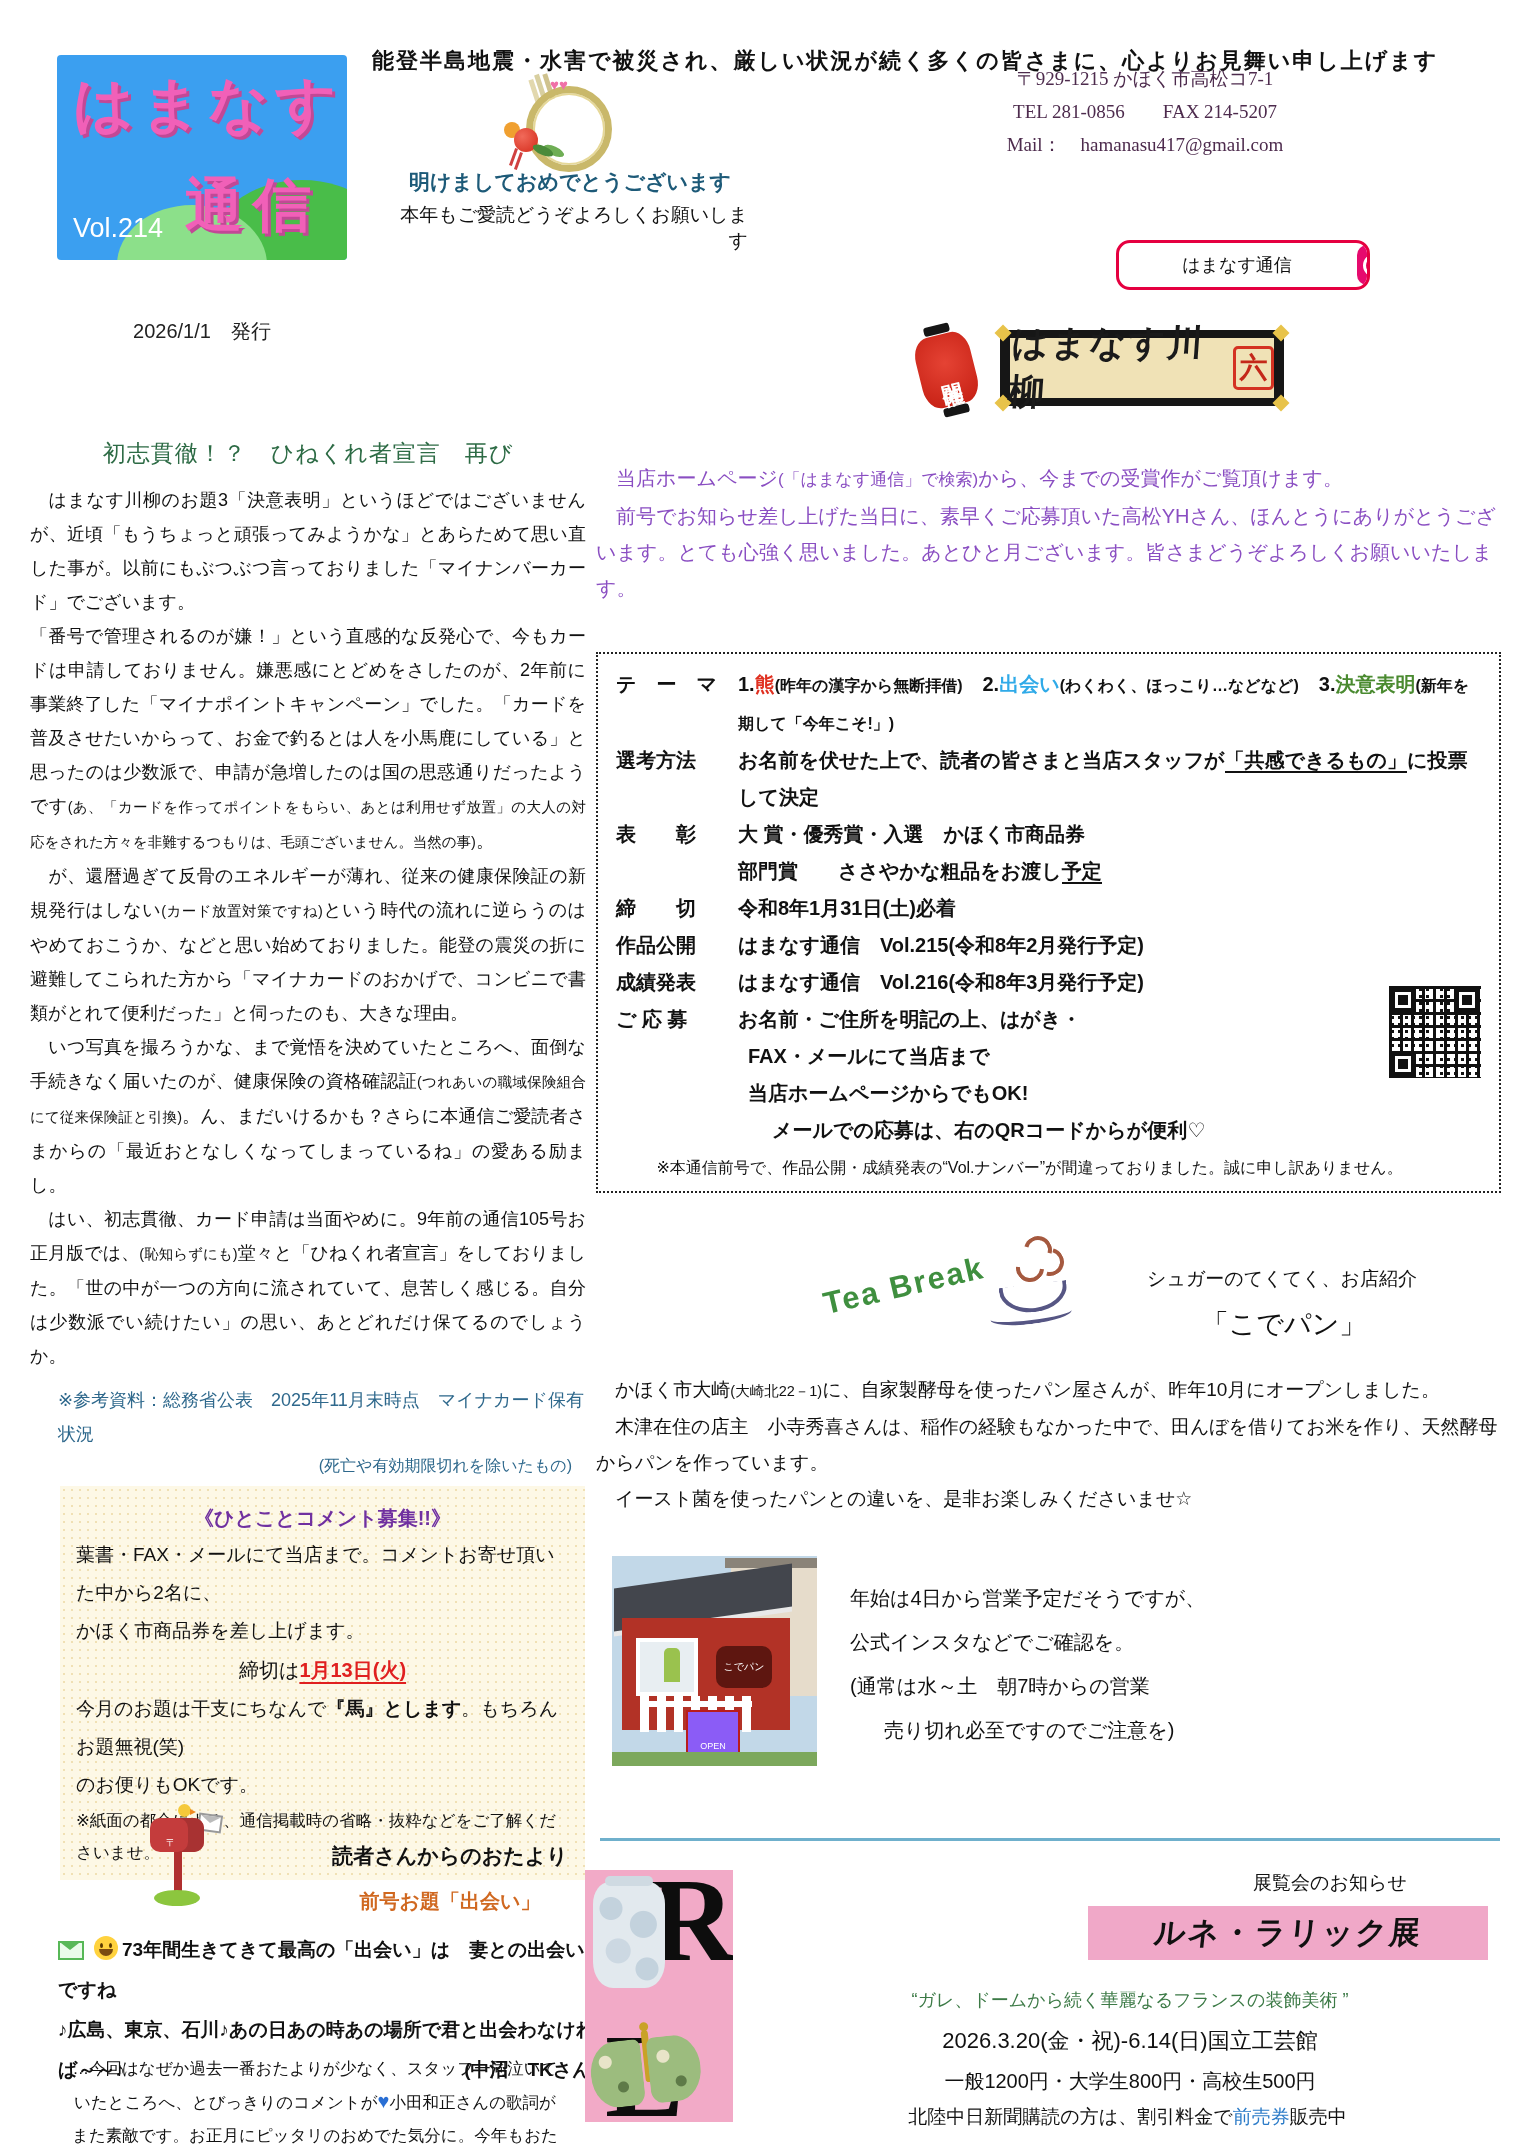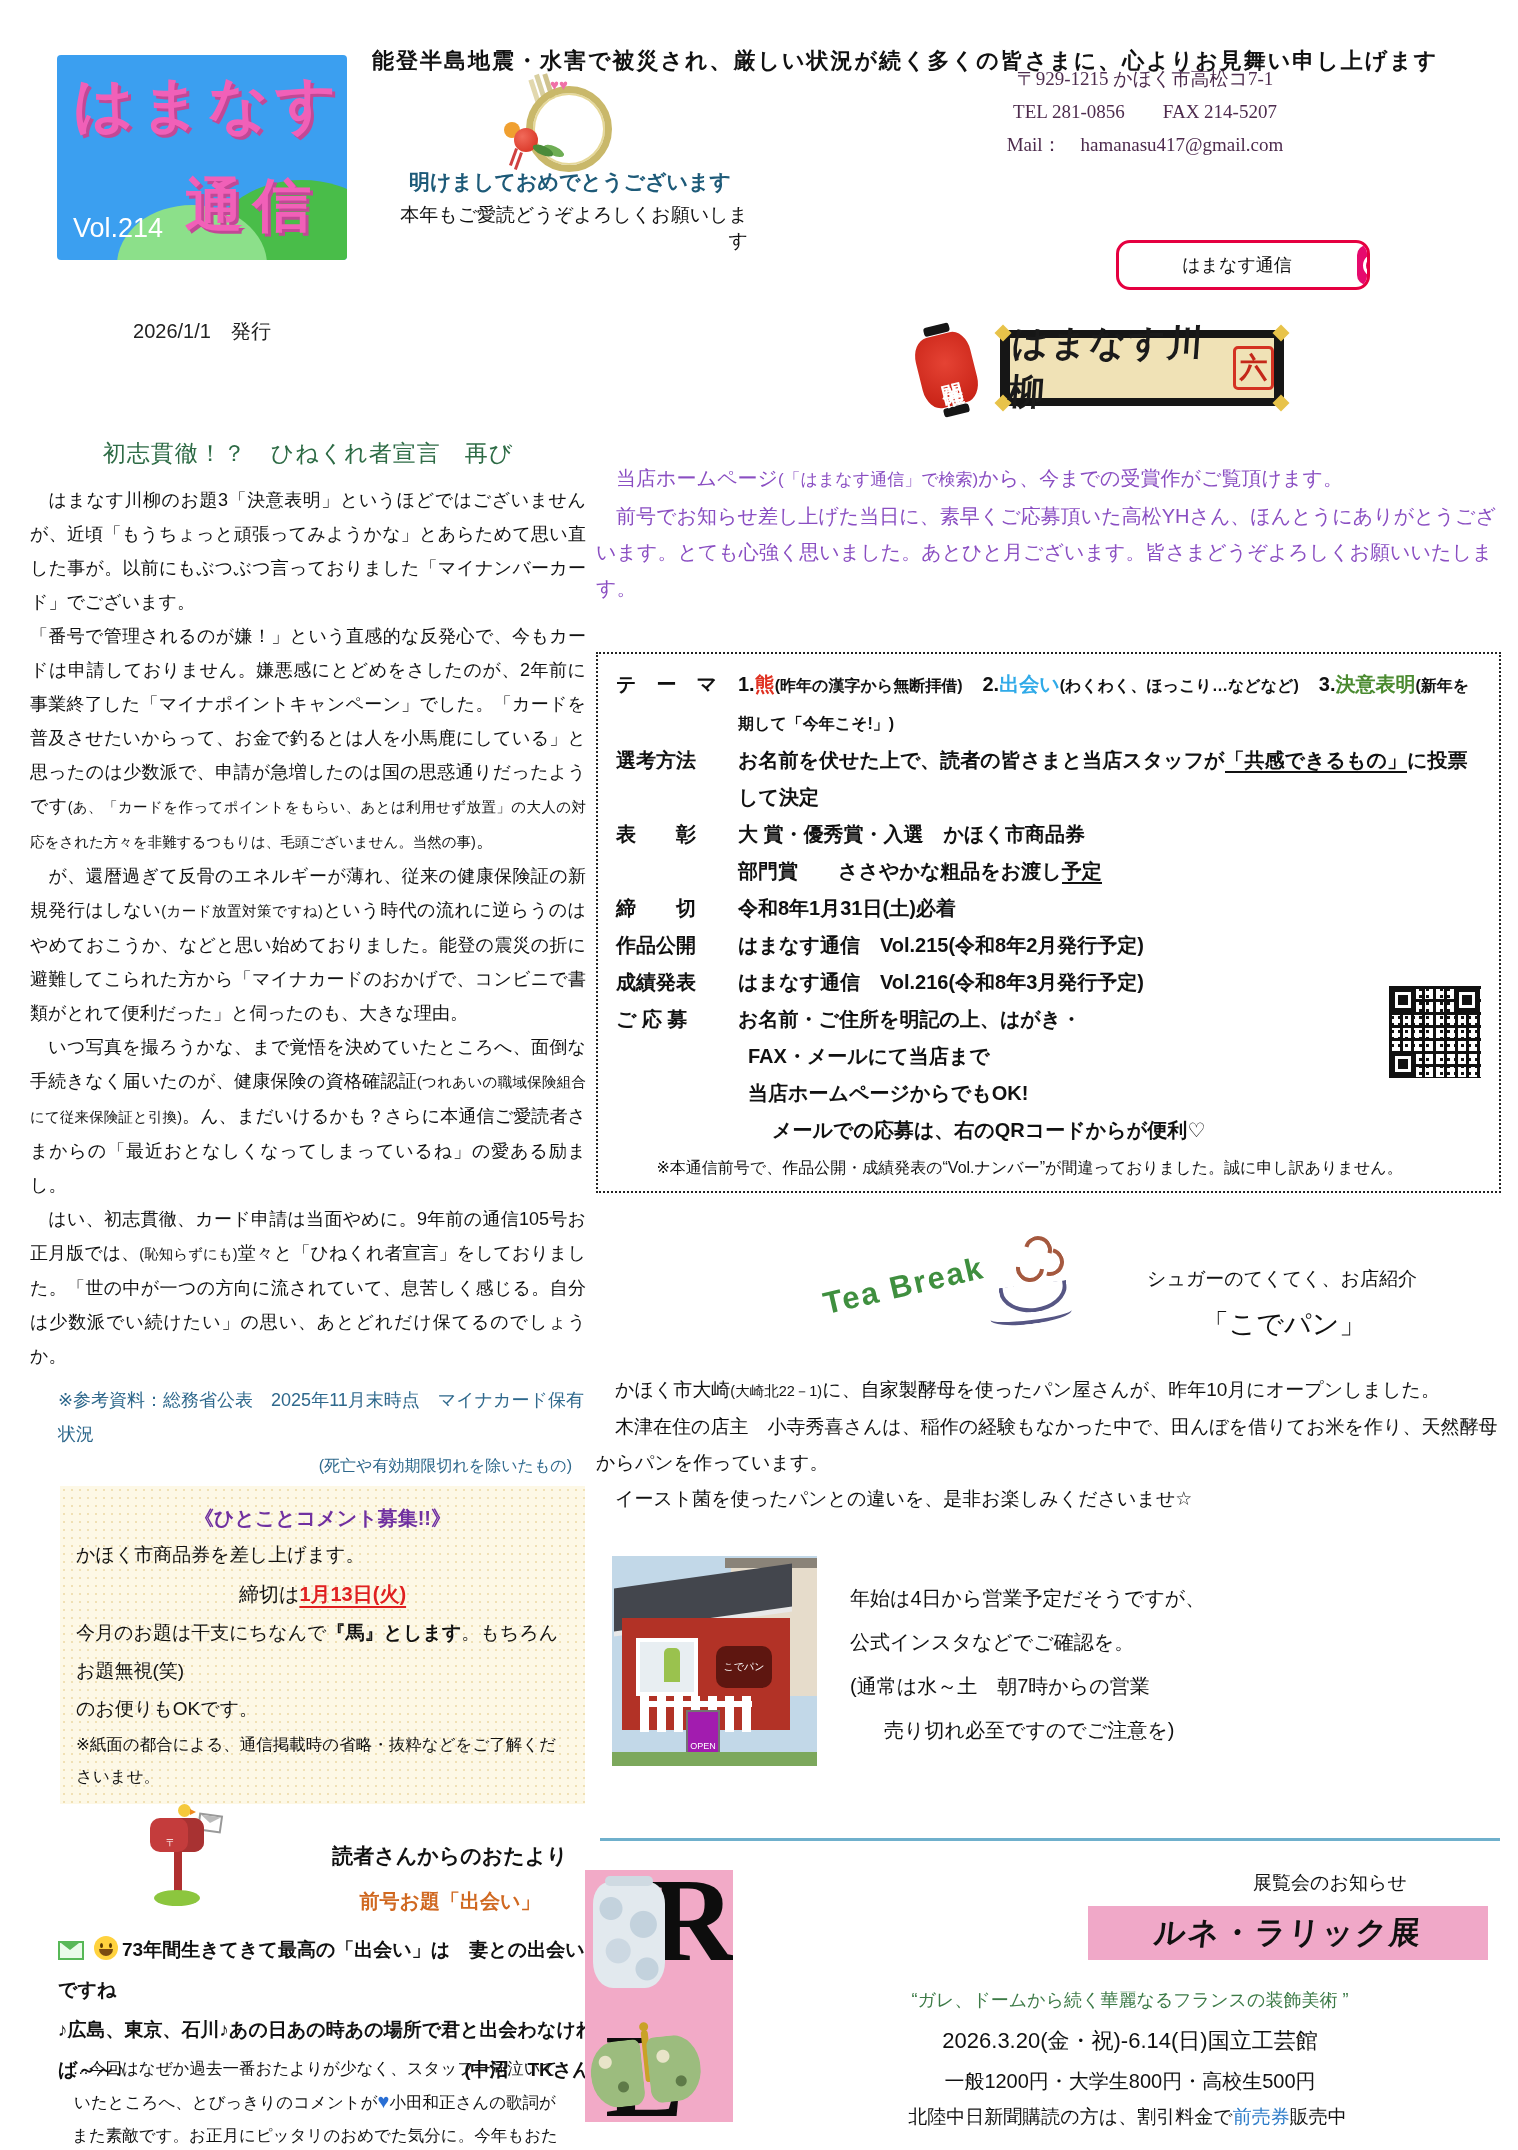--- a/index.html
+++ b/index.html
@@ -155,21 +155,21 @@
   .bk-roof{position:absolute;left:2px;top:20px;width:178px;height:44px;background:#43464d;transform:skewY(-8deg);}
   .bk-roof::after{content:"";position:absolute;left:0;bottom:-4px;width:100%;height:5px;background:#e8e8e8;}
   .bk-body{position:absolute;left:10px;top:62px;width:168px;height:112px;background:#b23226;}
   .bk-window{position:absolute;left:24px;top:82px;width:54px;height:50px;background:#e8eef2;border:4px solid #fff;}
   .bk-person{position:absolute;left:52px;top:92px;width:16px;height:34px;background:#9ac24e;border-radius:5px 5px 0 0;}
   .bk-sign{position:absolute;left:104px;top:90px;width:56px;height:42px;background:#5e1610;border-radius:10px;color:#fff;
            font-size:10px;display:flex;align-items:center;justify-content:center;}
   .bk-fence{position:absolute;left:28px;top:140px;width:112px;height:36px;
             background:repeating-linear-gradient(90deg,#fff 0 9px,transparent 9px 17px);}
   .bk-fence::before{content:"";position:absolute;left:0;top:5px;width:100%;height:6px;background:#fff;}
-  .bk-open{position:absolute;left:74px;top:154px;width:34px;height:46px;background:#a21caf;border:2px solid #737373;color:#fff;
+  .bk-open{position:absolute;left:74px;top:154px;width:54px;height:46px;background:#8b5cf6;border:2px solid #b91c1c;color:#fff;
            font-size:9px;display:flex;align-items:flex-end;justify-content:center;padding-bottom:3px;box-sizing:border-box;}
   .bk-grass{position:absolute;left:0;bottom:0;width:100%;height:14px;background:#7ca85c;}
   .bk-side{left:850px;top:1576px;width:570px;font-size:20px;line-height:44px;}
   .caption{left:700px;top:1792px;width:780px;text-align:center;font-size:20px;}
   .cap-pink{color:#e84a85;}
   .divider{left:600px;top:1838px;width:900px;border-top:3px solid #6fb0cc;}
 
   
   .poster{left:585px;top:1870px;width:148px;height:252px;background:#f2aac7;overflow:hidden;}
   .po-letter{position:absolute;font-family:"Liberation Serif","DejaVu Serif",serif;font-weight:bold;font-size:118px;color:#0d0d0d;line-height:1;}
@@ -267,20 +267,21 @@
     <div class="ref">
       <div class="r1">※参考資料：総務省公表　2025年11月末時点　マイナカード保有状況</div>
       <div class="r2">(死亡や有効期限切れを除いたもの)</div>
       <div class="r3"></div>
 
     </div>
   </div>
 
   <div class="abs cbox">
     <div class="ct">《ひとことコメント募集!!》</div>
+    <div class="cl">葉書・FAX・メールにて当店まで。コメントお寄せ頂いた中から2名に、</div>
     <div class="cl">かほく市商品券を差し上げます。</div>
     <div class="cdl"><span>締切は</span><span class="red">1月13日(火)</span></div>
     <div class="cl"><span>今月のお題は干支にちなんで</span><span class="b">『馬』とします</span><span>。もちろんお題無視(笑)</span></div>
     <div class="cl">のお便りもOKです。</div>
     <div class="cnote">※紙面の都合による、通信掲載時の省略・抜粋などをご了解くださいませ。</div>
   </div>
 
   <div class="abs mailbox">
     <div class="mb-bird"></div>
     <div class="mb-env"></div>

